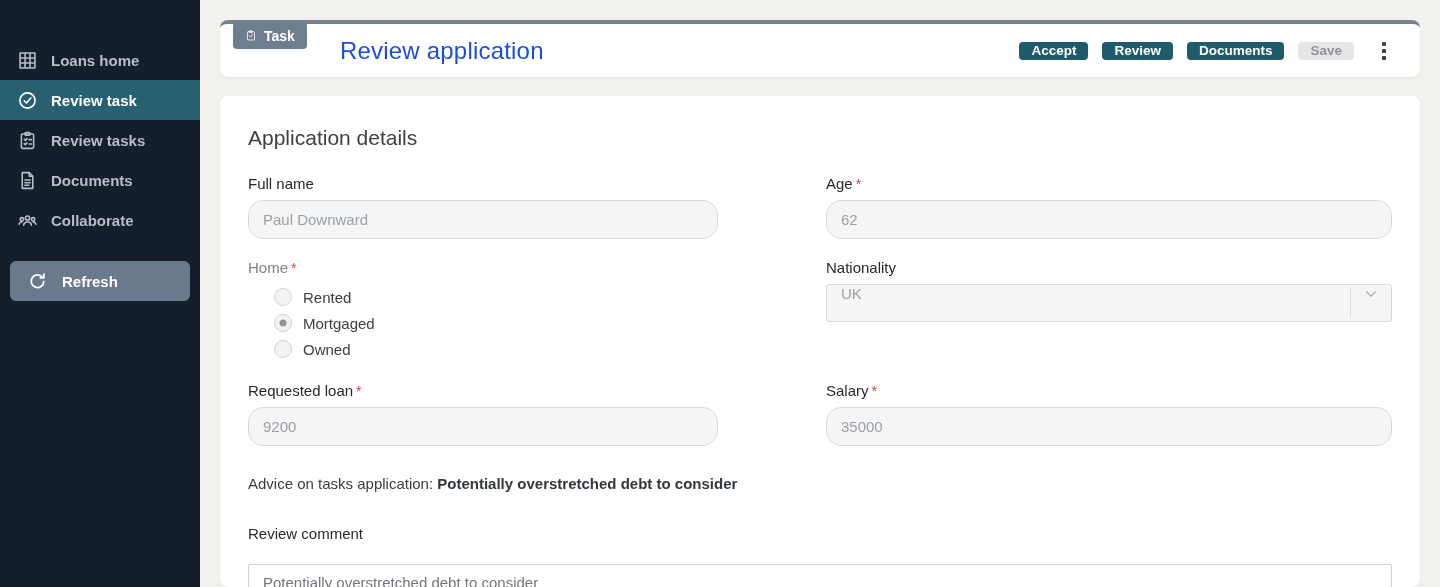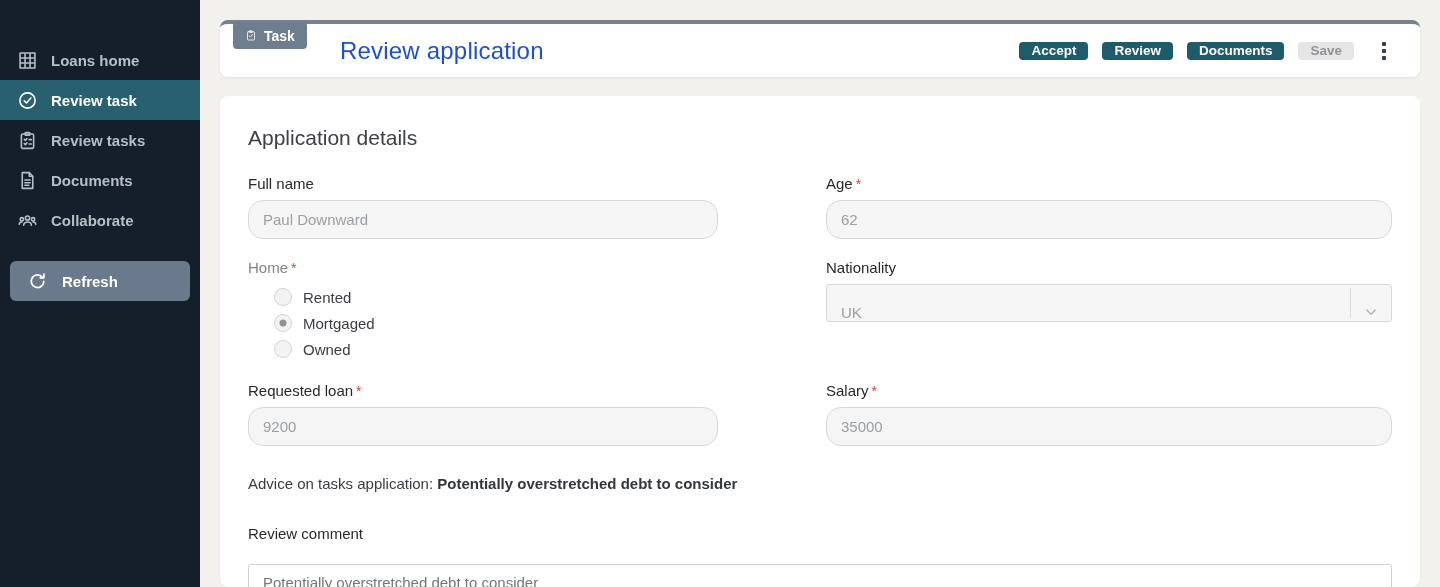--- a/index.html
+++ b/index.html
@@ -79,21 +79,21 @@
   .tinput {
     width:100%; height:39px; background:#f5f5f5; border:1px solid #d9d9d9;
     border-radius:15px; padding:0 14px; font-family:inherit; font-size:15px; color:#9aa0a5;
   }
   .tinput:disabled { background:#f5f5f5; color:#9aa0a5; opacity:1; }
 
   
   .fselect {
     position:relative; width:100%; height:38px; background:#f5f5f5;
     border:1px solid #d9d9d9; border-radius:3px;
-    display:flex; align-items:flex-end; padding:0 14px; font-size:15px; color:#9aa0a5;
+    display:flex; align-items:flex-start; padding:0 14px; font-size:15px; color:#9aa0a5;
   }
   .fselect .divider { position:absolute; right:40px; top:3px; bottom:3px; width:1px; background:#dcdcdc; }
   .fselect svg { position:absolute; right:11px; width:18px; height:18px; stroke:#b3b8bd; fill:none; stroke-width:2; stroke-linecap:round; stroke-linejoin:round; }
 
   
   .radio-group { padding-left:26px; margin-top:2px; }
   .radio-row { display:flex; align-items:center; gap:11px; height:26px; }
   .radio {
     width:18px; height:18px; border-radius:50%; background:#f3f3f3;
     border:1px solid #d3d3d3; position:relative; flex:0 0 18px;

